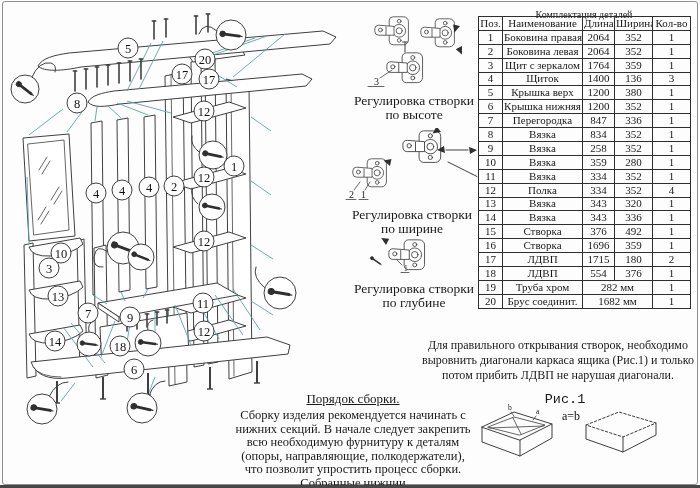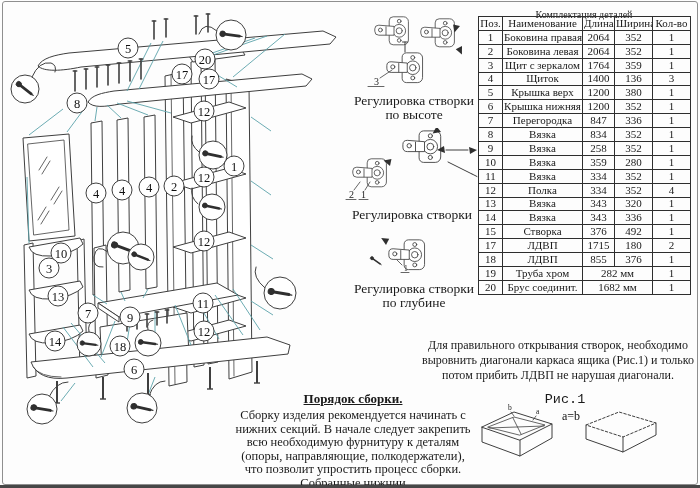--- a/index.html
+++ b/index.html
@@ -23,21 +23,21 @@
   table.parts{position:absolute;left:478px;top:16px;width:212px;border-collapse:collapse;table-layout:fixed;}
   .parts th,.parts td{border:1px solid #2e2e2e;font-size:11px;font-weight:normal;text-align:center;
         padding:0 1px;height:12.9px;line-height:1.02;white-space:nowrap;overflow:hidden;
         font-family:"Liberation Serif",serif;}
   
   .note{left:418px;top:338px;width:280px;text-align:center;font-size:12px;line-height:15px;}
   .fig-title{left:515px;top:392px;width:100px;text-align:center;font-size:13.5px;font-family:Liberation Mono, monospace;}
   .caption{text-align:center;font-size:13.5px;line-height:14px;}
   .caption span{display:block;}
   .assembly{left:233px;top:391px;width:240px;text-align:center;}
-  .assembly .t{font-weight:bold;text-decoration:underline;font-size:13px;}
+  .assembly .t{font-weight:normal;text-decoration:underline;font-size:13px;}
   .assembly .b{font-size:12.5px;line-height:13.5px;margin-top:2px;}
   .eq{font-family:"Liberation Serif",serif;font-size:12px;fill:#111;}
 </style>
 </head>
 <body>
 
 <div class="page">
   <div class="page-border"></div>
 
   <svg width="0" height="0" style="position:absolute" aria-hidden="true">
@@ -372,20 +372,21 @@
     <use href="#arr" transform="translate(46,38) rotate(200)"></use>
     <text class="small-label" x="5" y="70">2</text>
     <text class="small-label" x="17" y="70">1</text>
     <line class="thin" x1="10" y1="62" x2="16" y2="54"></line>
     <line class="thin" x1="21" y1="62" x2="26" y2="54"></line>
     <line class="thin" x1="2" y1="71.5" x2="12" y2="71.5"></line>
     <line class="thin" x1="15" y1="71.5" x2="24" y2="71.5"></line>
   </svg>
   <div class="abs caption" style="left:344px;top:208px;width:136px">
     <span>Регулировка створки</span>
+    <span>по ширине</span>
   </div>
 
   <svg class="abs" style="left:348px;top:237px" width="128" height="46" viewBox="0 0 128 46">
     <use href="#hinge-glyph" transform="translate(40,2) scale(0.85)"></use>
     <use href="#arr" transform="translate(38,8) rotate(215)"></use>
     <use href="#screw-glyph" transform="translate(28,24) rotate(35) scale(0.55)"></use>
     <text class="tiny-label" x="56" y="34">1</text>
     <line class="thin" x1="54" y1="28" x2="49" y2="23"></line>
     <line class="thin" x1="53" y1="35.5" x2="61" y2="35.5"></line>
   </svg>
@@ -512,30 +513,37 @@
           <td>1</td>
         </tr>
         <tr>
           <td>15</td>
           <td>Створка</td>
           <td>376</td>
           <td>492</td>
           <td>1</td>
         </tr>
         <tr>
+          <td>16</td>
+          <td>Створка</td>
+          <td>1696</td>
+          <td>359</td>
+          <td>1</td>
+        </tr>
+        <tr>
           <td>17</td>
           <td>ЛДВП</td>
           <td>1715</td>
           <td>180</td>
           <td>2</td>
         </tr>
         <tr>
           <td>18</td>
           <td>ЛДВП</td>
-          <td>855</td>
+          <td>554</td>
           <td>376</td>
           <td>1</td>
         </tr>
         <tr>
           <td>19</td>
           <td>Труба хром</td>
           <td colspan="2">282 мм</td>
           <td>1</td>
         </tr>
         <tr>

